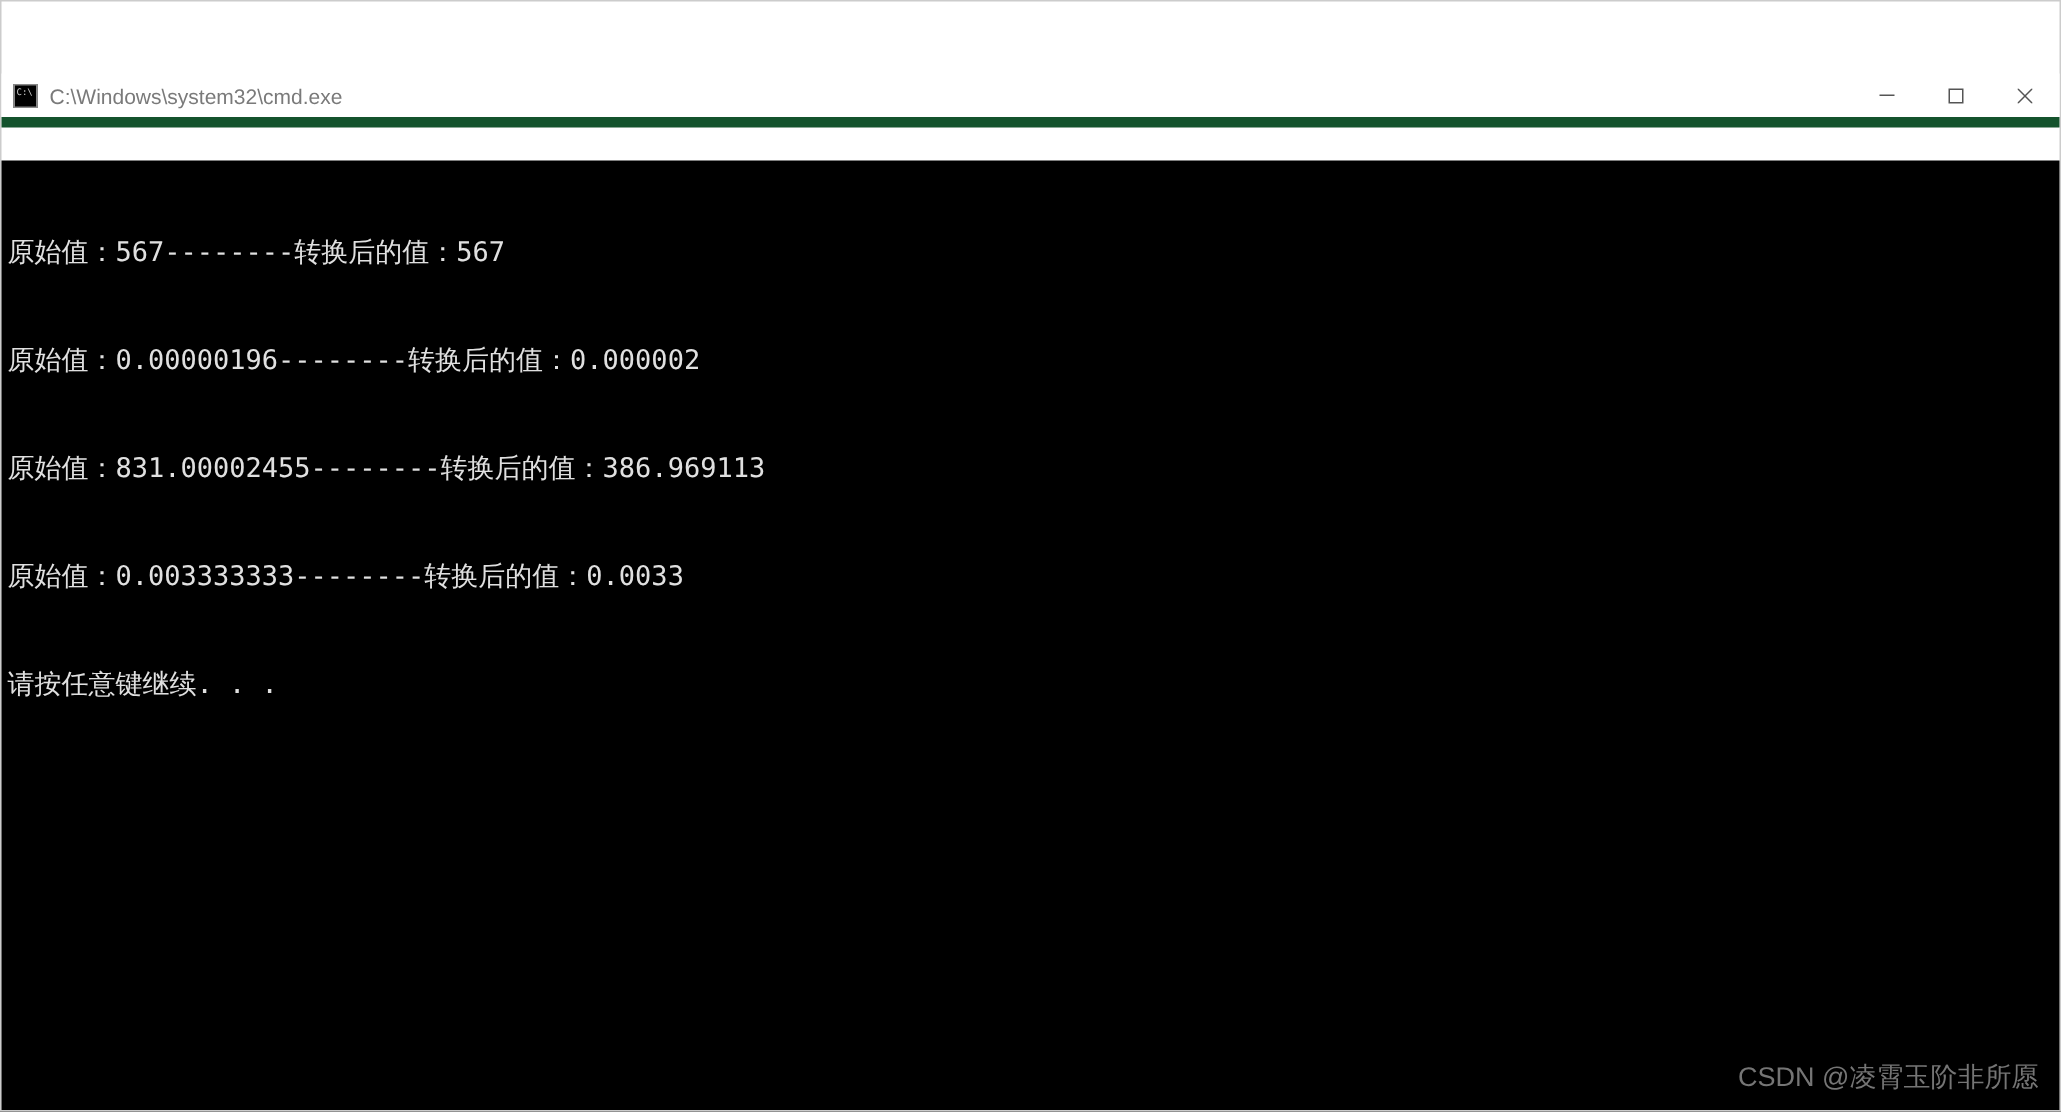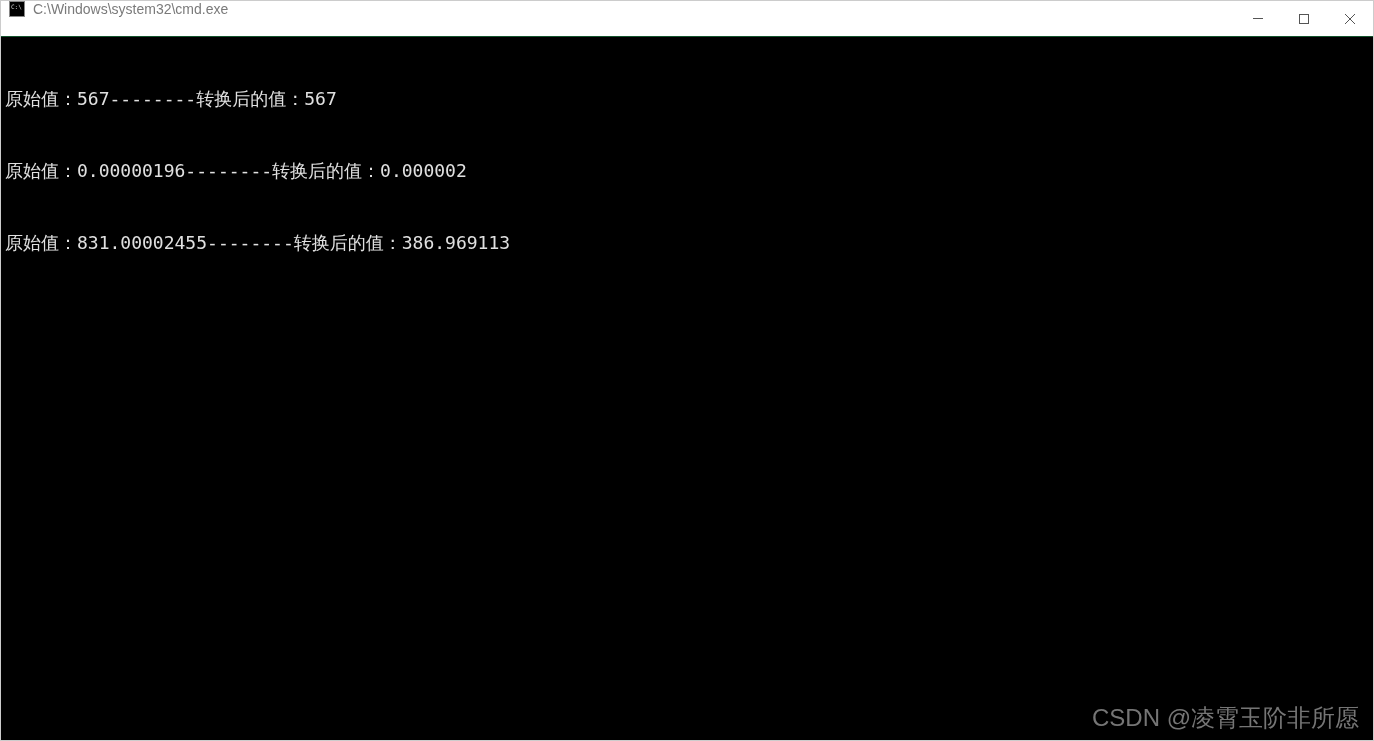--- a/index.html
+++ b/index.html
@@ -19,23 +19,25 @@
       width: 100%;
       height: 100%;
       display: flex;
       flex-direction: column;
       border: 1px solid #cccccc;
     }
     .titlebar {
       height: 36px;
       background: #ffffff;
       display: flex;
+      align-items: center;
       padding: 0 0 0 8px;
-      border-bottom: 1px solid #14532d;
+      border-bottom: 7px solid #14532d;
       flex-shrink: 0;
+      margin-top: 48px;
     }
     .titlebar-icon {
       width: 16px;
       height: 16px;
       margin-right: 8px;
       display: flex;
       align-items: center;
       justify-content: center;
       background: #000000;
       border: 1px solid #888;
@@ -73,30 +75,31 @@
       flex: 1;
       background: #000000;
       color: #e0e0e0;
       font-family: "NSimSun", "SimSun", "Consolas", monospace;
       font-size: 18px;
       line-height: 24px;
       padding: 2px 4px;
       white-space: pre;
       overflow: hidden;
       position: relative;
+      margin-top: 22px;
     }
     .terminal-line {
       display: block;
     }
     .watermark {
       position: absolute;
       bottom: 10px;
       right: 14px;
       color: #8a8a8a;
-      font-size: 24px;
+      font-size: 18px;
       font-family: "Microsoft YaHei", sans-serif;
       opacity: 0.85;
     }
     .min-icon {
       width: 10px;
       height: 1px;
       background: #555555;
       display: block;
     }
     .max-icon {
@@ -129,15 +132,17 @@
           <line x1="0" y1="0" x2="10" y2="10" stroke="#555555" stroke-width="1"></line>
           <line x1="10" y1="0" x2="0" y2="10" stroke="#555555" stroke-width="1"></line>
         </svg>
       </div>
     </div>
   </div>
   <div class="terminal">
     <span class="terminal-line">原始值：567--------转换后的值：567</span>
     <span class="terminal-line">原始值：0.00000196--------转换后的值：0.000002</span>
     <span class="terminal-line">原始值：831.00002455--------转换后的值：386.969113</span>
+    <span class="terminal-line">原始值：0.003333333--------转换后的值：0.0033</span>
+    <span class="terminal-line">请按任意键继续. . .</span>
     <div class="watermark">CSDN @凌霄玉阶非所愿</div>
   </div>
 </div>
 
 </body></html>

